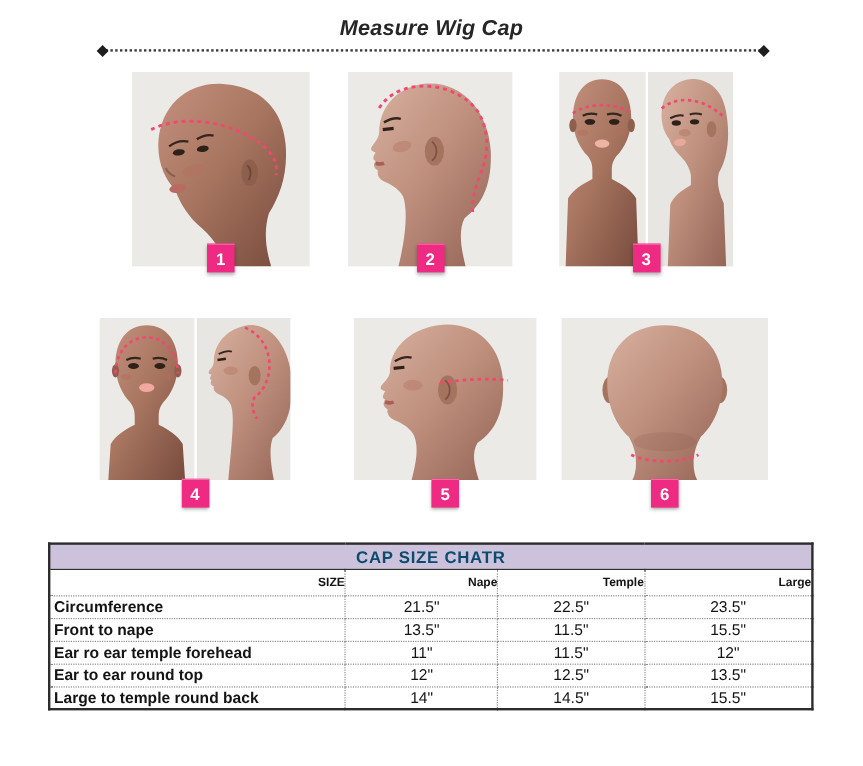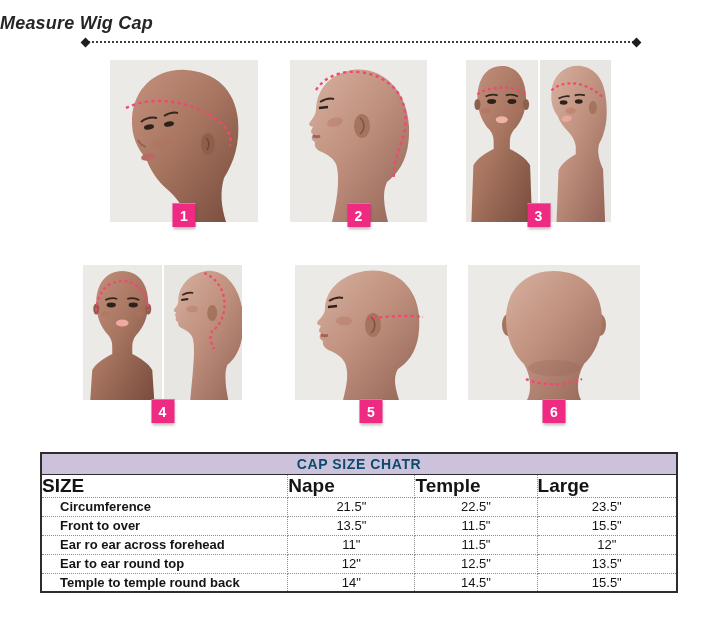--- a/index.html
+++ b/index.html
@@ -1,21 +1,21 @@
 <!DOCTYPE html>
 <html><head>
 <meta charset="utf-8">
 <style>
   *{margin:0;padding:0;box-sizing:border-box}
   html,body{background:#ffffff}
   body{font-family:"Liberation Sans", sans-serif;}
   .canvas{position:relative;width:719px;height:638px;background:#fff;overflow:hidden}
 
   
-  .title{position:absolute;top:13px;left:0;width:100%;text-align:left;
+  .title{position:absolute;top:13px;left:0;width:100%;text-align:center;
          font-size:18px;font-style:italic;font-weight:700;color:#262626;letter-spacing:.2px}
   .rule{position:absolute;top:41px;left:88px;width:546px;border-top:2px dotted #3b3b3b}
   .rule i{position:absolute;top:-4.5px;width:7px;height:7px;background:#1e1e1e;transform:rotate(45deg)}
   .rule .l{left:-6px}.rule .r{right:-6px}
 
   
   .panel{position:absolute;background:#ECEAE7}
   .panel svg{display:block;width:100%;height:100%}
   .split{display:flex;gap:2px;background:#fff}
   .split .half{flex:1;background:#ECEAE7}
@@ -34,23 +34,23 @@
          box-shadow:0 2px 3px rgba(0,0,0,.3);border-top:1px solid #F768A8;z-index:2}
   .row1 .badge{bottom:-5px}
   .row2 .badge{bottom:-23px}
 
   
   .size-table{position:absolute;left:40px;top:452px;width:638px;border-collapse:collapse;
               border:2px solid #2d2d2d;font-size:13px;color:#141414;table-layout:fixed;background:#fff}
   .size-table .c0{width:38.8%}.size-table .c1{width:20%}.size-table .c2{width:19.2%}.size-table .c3{width:22%}
   .title-row th{background:#CDC2DC;border-bottom:1px solid #2d2d2d;height:21px;
                 font-size:14px;font-weight:700;color:#0c4a6e;letter-spacing:.6px}
-  .head-row th{height:22px;font-weight:700;border:1px dotted #8d8d8d;font-size:19px;text-align:left}
+  .head-row th{height:22px;font-weight:700;border:1px dotted #8d8d8d;font-size:10px;text-align:right}
   .size-table td{height:19px;border:1px dotted #8d8d8d;text-align:center}
-  .size-table td.lbl{text-align:left;font-weight:700;padding-left:18px}
+  .size-table td.lbl{text-align:left;font-weight:700;padding-left:3px}
 </style>
 </head>
 <body>
 
 <div class="canvas">
 
   <svg width="0" height="0" style="position:absolute" aria-hidden="true">
     <defs>
       <linearGradient id="gdark" x1="0" y1="0" x2="0.9" y2="1">
         <stop offset="0" stop-color="#C5917F"></stop>
@@ -207,39 +207,39 @@
       </tr>
     </thead>
     <tbody>
       <tr>
         <td class="lbl">Circumference</td>
         <td>21.5"</td>
         <td>22.5"</td>
         <td>23.5"</td>
       </tr>
       <tr>
-        <td class="lbl">Front to over</td>
+        <td class="lbl">Front to nape</td>
         <td>13.5"</td>
         <td>11.5"</td>
         <td>15.5"</td>
       </tr>
       <tr>
-        <td class="lbl">Ear ro ear across forehead</td>
+        <td class="lbl">Ear ro ear temple forehead</td>
         <td>11"</td>
         <td>11.5"</td>
         <td>12"</td>
       </tr>
       <tr>
         <td class="lbl">Ear to ear round top</td>
         <td>12"</td>
         <td>12.5"</td>
         <td>13.5"</td>
       </tr>
       <tr>
-        <td class="lbl">Temple to temple round back</td>
+        <td class="lbl">Large to temple round back</td>
         <td>14"</td>
         <td>14.5"</td>
         <td>15.5"</td>
       </tr>
     </tbody>
   </table>
 
 </div>
 
 </body></html>

